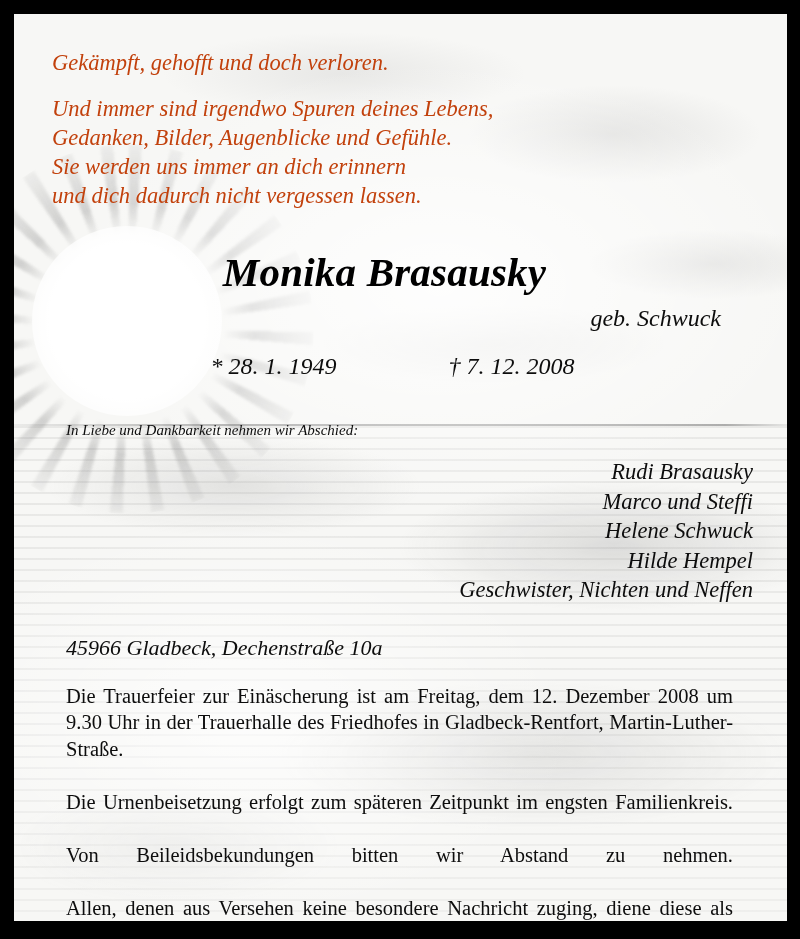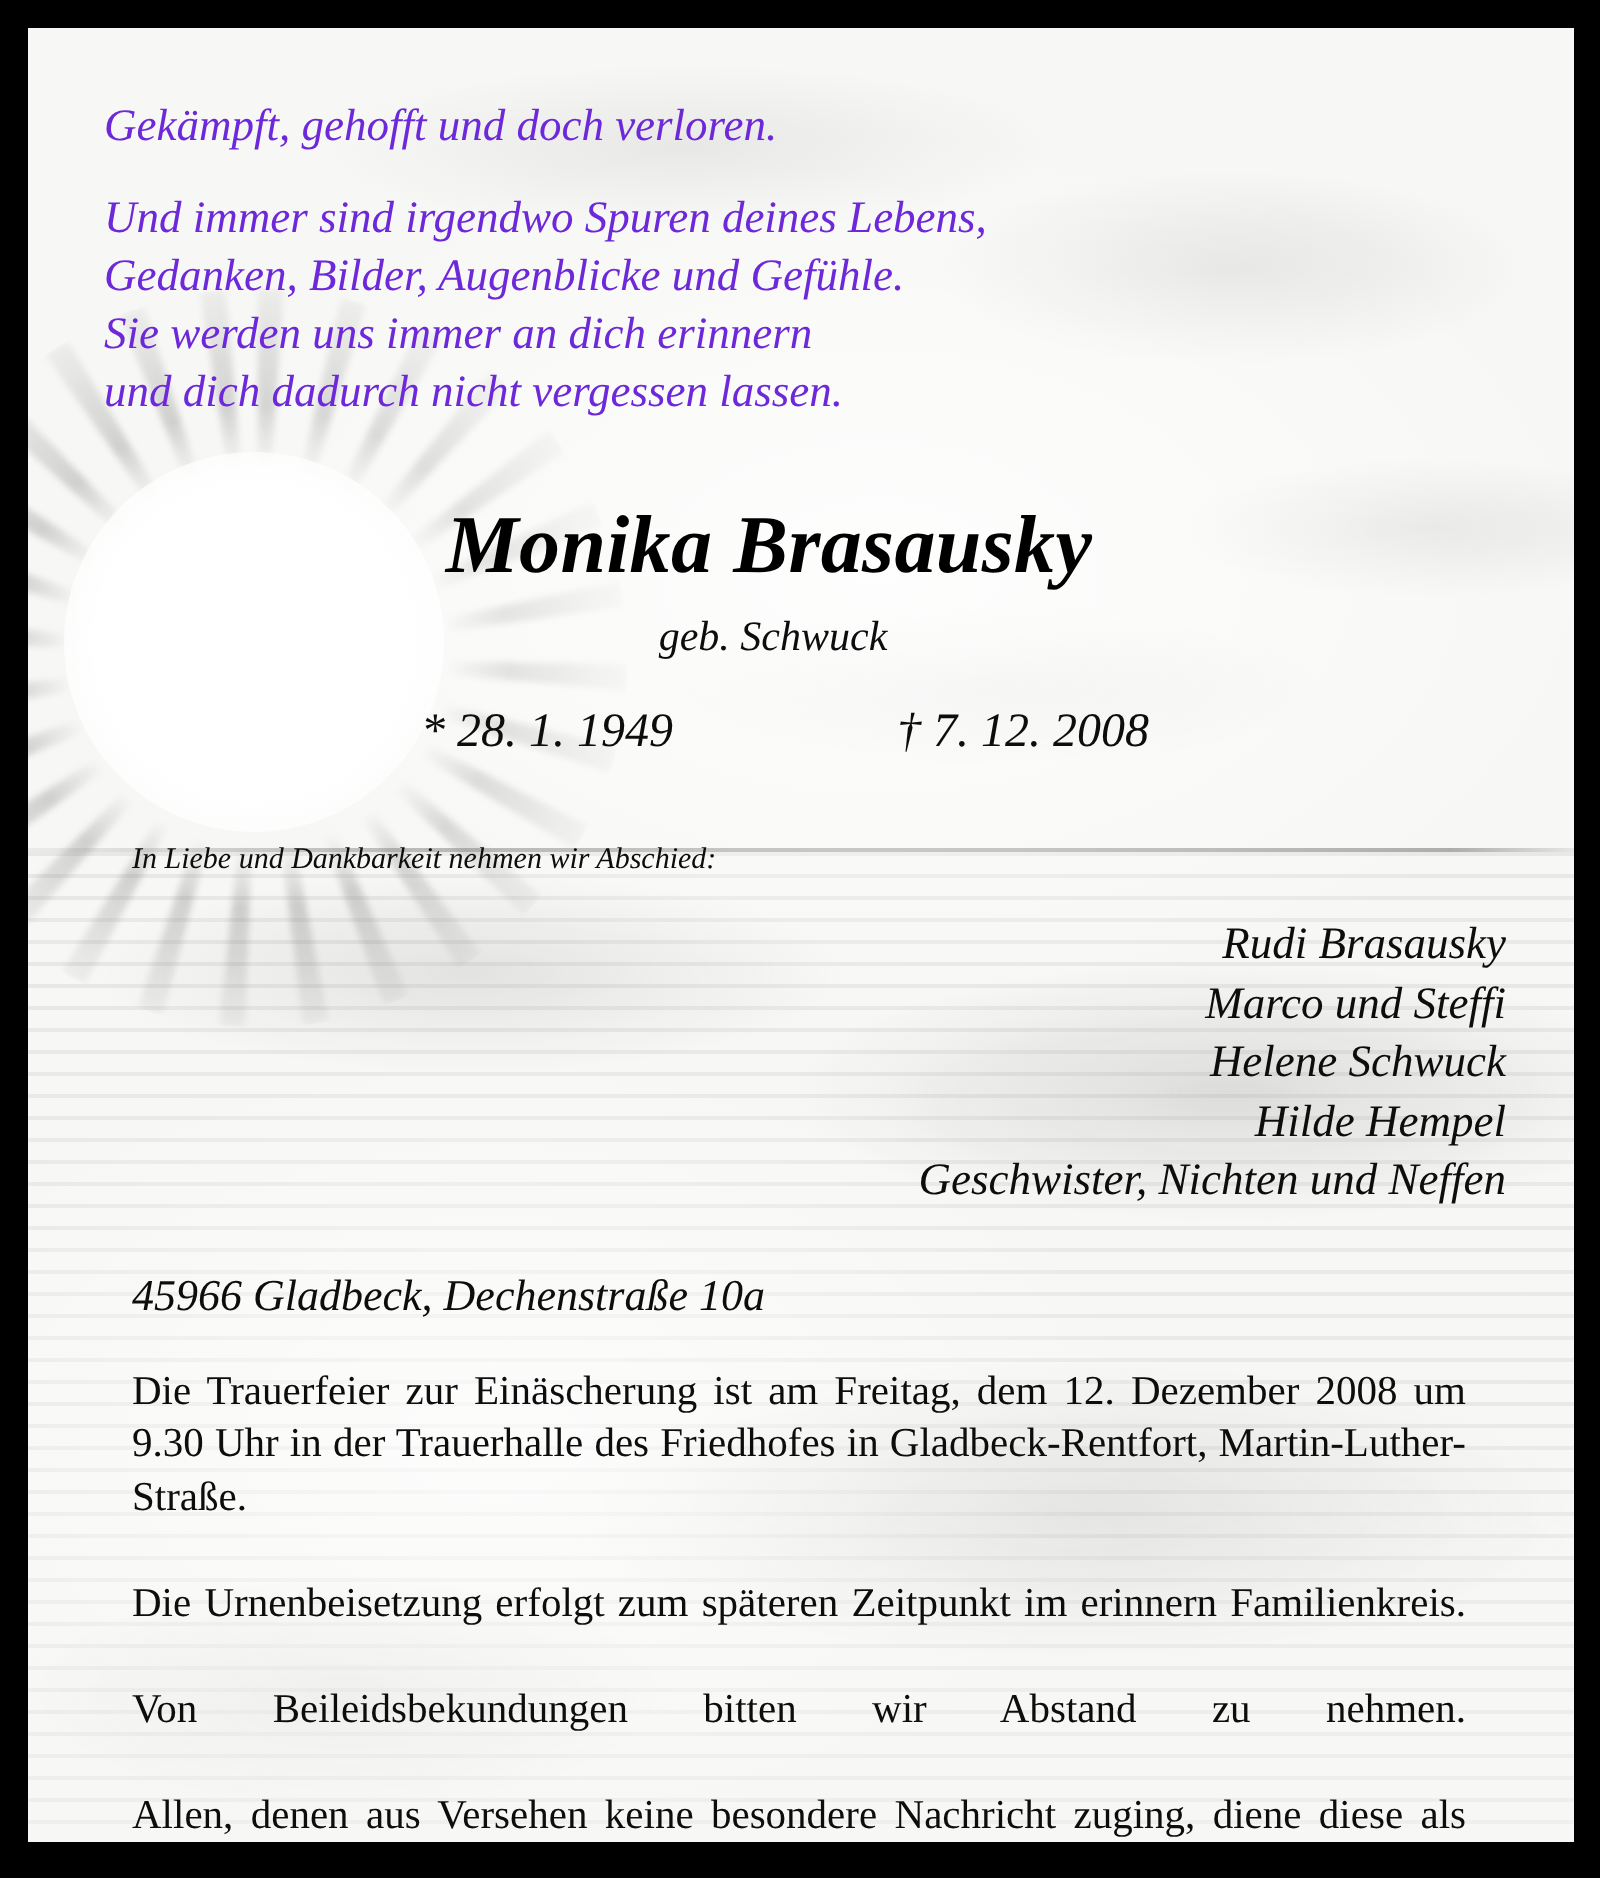--- a/index.html
+++ b/index.html
@@ -111,41 +111,41 @@
     position: relative;
     z-index: 2;
     padding: 34px 34px 0 38px;
   }
 
   .verse-line,
   .poem-line {
     font-style: italic;
     font-size: 22.5px;
     line-height: 29px;
-    color: #6d28d9;
+    color: #c2410c;
     white-space: nowrap;
   }
   .verse-block { margin-bottom: 17px; }
   .poem-block  { margin-bottom: 0; }
 
   .name {
     text-align: center;
     font-weight: bold;
     font-style: italic;
     font-size: 41px;
     line-height: 48px;
     letter-spacing: 0.2px;
     color: #000000;
     margin-top: 38px;
     padding-right: 36px;
   }
   .maiden {
-    text-align: center;
-    font-style: italic;
-    font-size: 21px;
+    text-align: right;
+    font-style: italic;
+    font-size: 24px;
     line-height: 32px;
     color: #0d0d0d;
     margin-top: 6px;
     padding-right: 32px;
   }
 
   .dates {
     display: flex;
     justify-content: center;
     gap: 112px;
@@ -252,20 +252,20 @@
         <div class="family-line">Marco und Steffi</div>
         <div class="family-line">Helene Schwuck</div>
         <div class="family-line">Hilde Hempel</div>
         <div class="family-line">Geschwister, Nichten und Neffen</div>
       </div>
 
       <div class="address">45966 Gladbeck, Dechenstraße 10a</div>
 
       <div class="details">
         <p>Die Trauerfeier zur Einäscherung ist am Freitag, dem 12. Dezember 2008 um 9.30 Uhr in der Trauerhalle des Friedhofes in Gladbeck-Rentfort, Martin-Luther-Straße.</p>
-        <p>Die Urnenbeisetzung erfolgt zum späteren Zeitpunkt im erinnern Familienkreis.</p>
+        <p>Die Urnenbeisetzung erfolgt zum späteren Zeitpunkt im engsten Familienkreis.</p>
         <p>Von Beileidsbekundungen bitten wir Abstand zu nehmen.</p>
         <p class="no-stretch">Allen, denen aus Versehen keine besondere Nachricht zuging, diene diese als solche.</p>
       </div>
 
     </div>
   </div>
 </div>
 
 </body></html>

